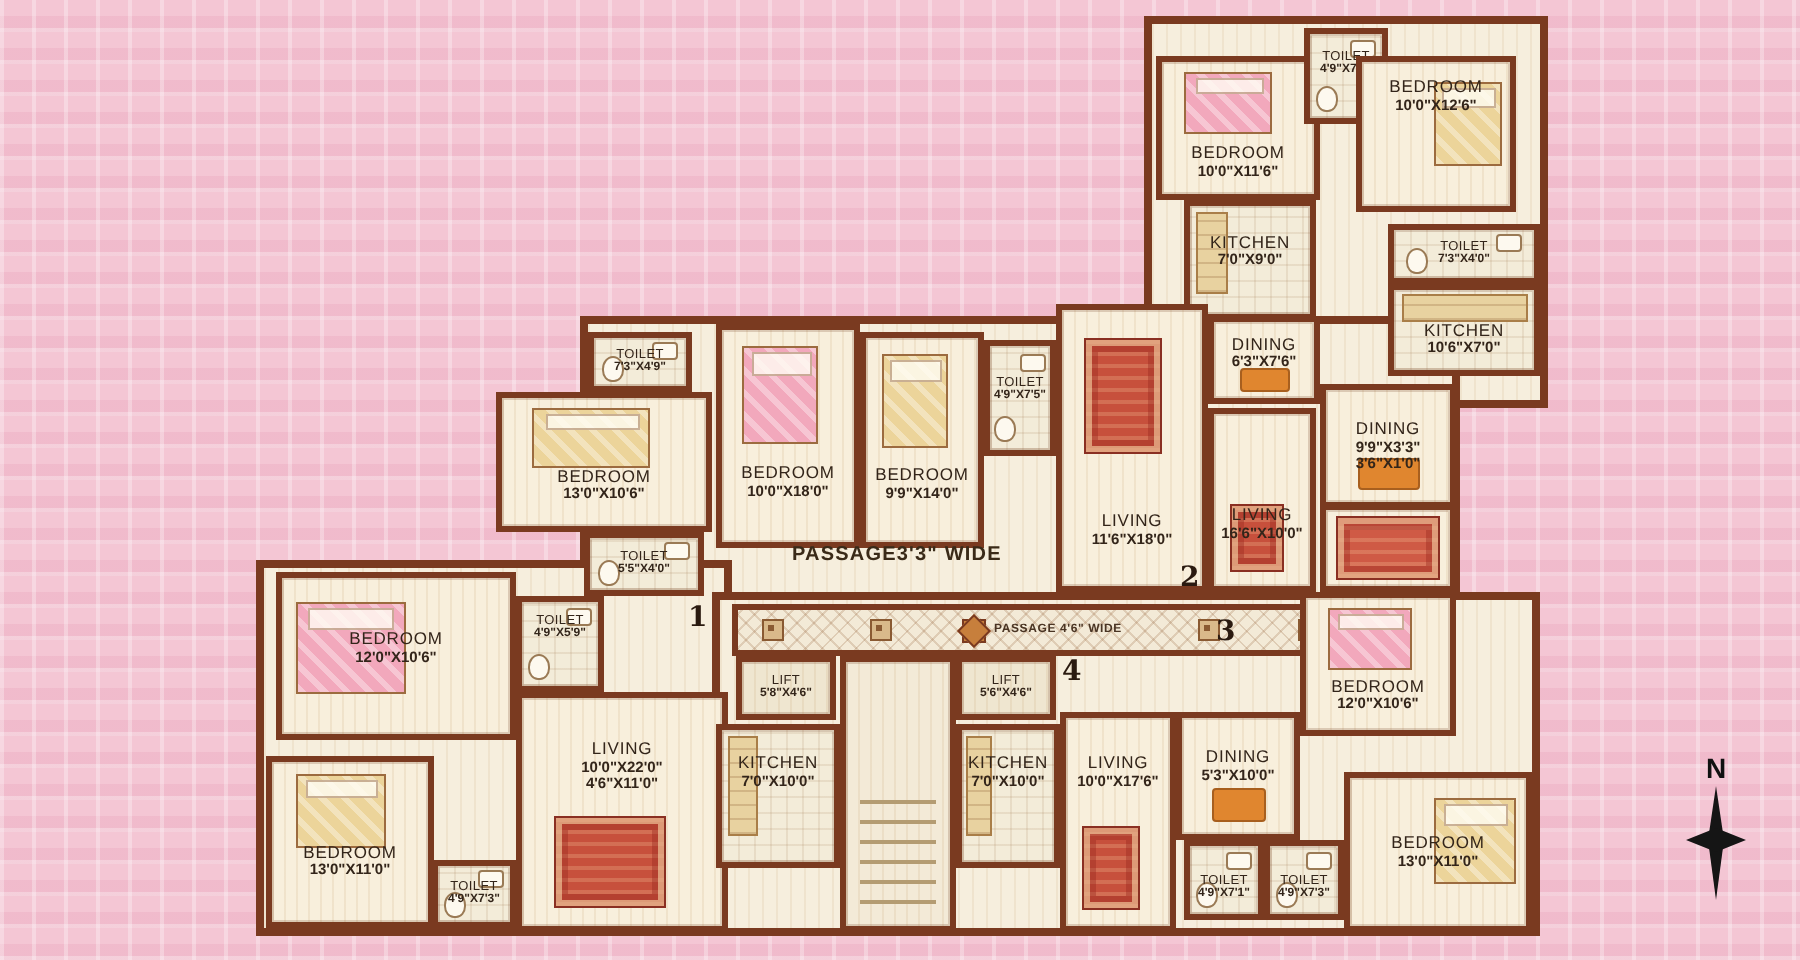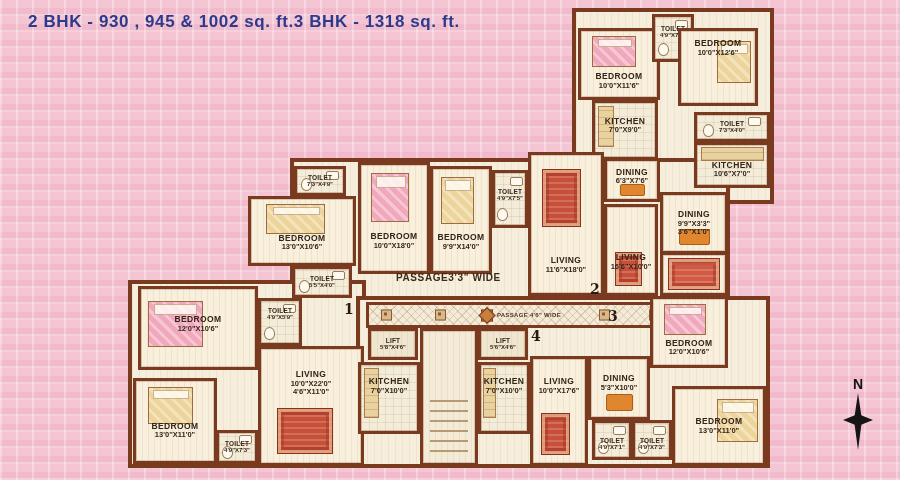--- a/index.html
+++ b/index.html
@@ -69,21 +69,21 @@
   }
   .decor.rug{
     border:1px solid #8a2f22;
     box-shadow:inset 0 0 0 3px rgba(255,228,178,.55), inset 0 0 0 6px rgba(150,40,28,.38);
     background-image:repeating-linear-gradient(0deg, rgba(255,220,170,.22) 0 2px, transparent 2px 6px);
   }
   .room-label{
     position:absolute;left:0;right:0;top:50%;transform:translateY(-50%);
     text-align:center;color:#33251a;z-index:5;line-height:1.12;pointer-events:none;
   }
-  .rname{font-size:8.5px;font-weight:bold;letter-spacing:.4px;}
+  .rname{font-size:8.5px;font-weight:normal;letter-spacing:.4px;}
   .rdim{font-size:7.5px;font-weight:bold;}
   .toilet .rname,.lift .rname{font-size:6.5px;letter-spacing:.2px;}
   .toilet .rdim,.lift .rdim{font-size:6px;}
   .corridor{
     position:absolute;z-index:3;border:3px solid #7a3a20;box-sizing:border-box;
     background:
       repeating-linear-gradient(45deg, rgba(150,100,60,.22) 0 1px, transparent 1px 6px),
       repeating-linear-gradient(-45deg, rgba(150,100,60,.22) 0 1px, transparent 1px 6px),
       #f3ead7;
   }
@@ -110,21 +110,20 @@
     font-size:14px;font-weight:bold;color:#2a1a10;
   }
   .compass{position:absolute;left:838px;top:376px;width:40px;height:76px;z-index:8;text-align:center;}
   .compass .n{font-size:14px;font-weight:bold;color:#111;display:block;margin-bottom:1px;}
 </style>
 </head>
 <body>
 
 <div class="screen">
 
-  <div class="plan-title">2 BHK - 930 , 945 &amp; 1002 sq. ft.3 BHK - 1318 sq. ft.</div>
 
   <div class="mass" style="left:572px;top:8px;width:202px;height:196px;"></div>
   <div class="mass" style="left:290px;top:158px;width:440px;height:148px;"></div>
   <div class="mass" style="left:128px;top:280px;width:238px;height:188px;"></div>
   <div class="mass" style="left:356px;top:296px;width:414px;height:172px;"></div>
 
   <div class="corridor" style="left:366px;top:302px;width:328px;height:26px;">
     <span class="med" style="left:12px"></span>
     <span class="med" style="left:66px"></span>
     <span class="star8" style="left:111px"></span>

